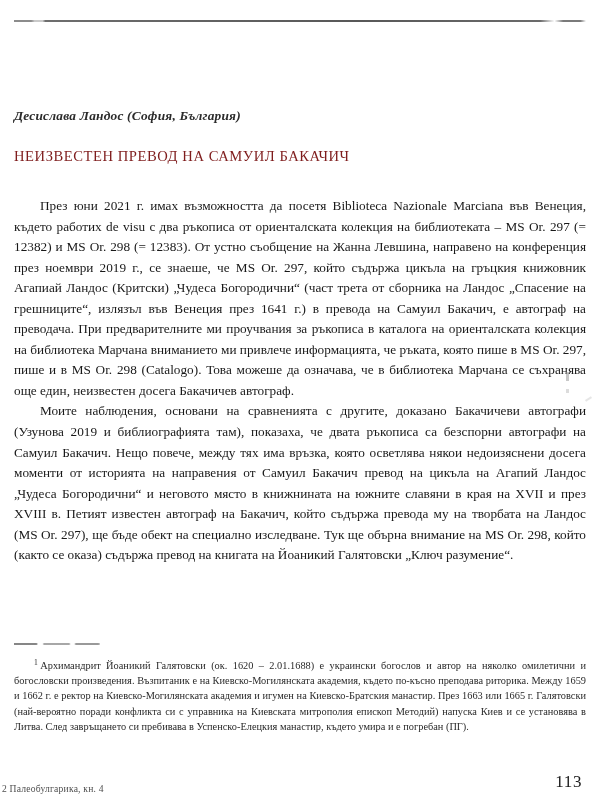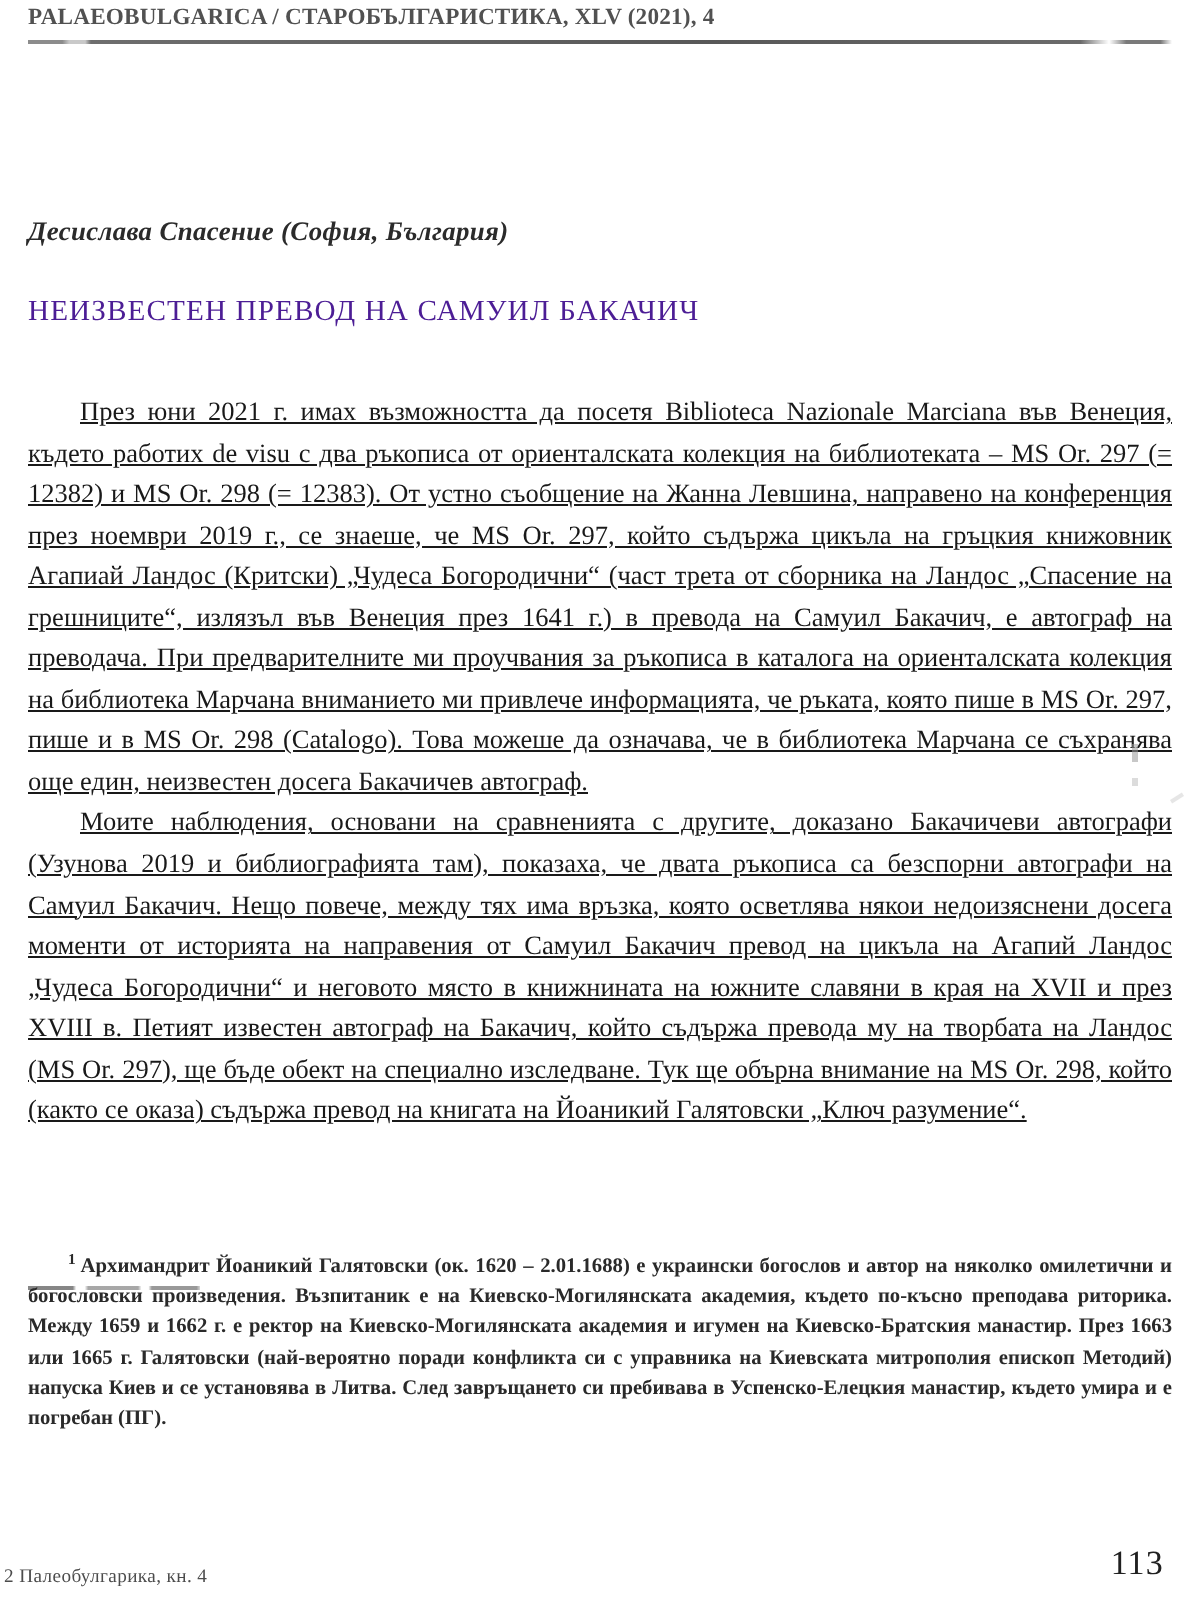--- a/index.html
+++ b/index.html
@@ -61,36 +61,35 @@
     letter-spacing: 0.2px;
     color: #2b2b2b;
   }
   .article-title {
     position: absolute;
     left: 14px;
     top: 138px;
     font-size: 14.6px;
     font-weight: normal;
     letter-spacing: 0.55px;
-    color: #4c1d95;
+    color: #7f1d1d;
   }
 
   
   .body-text {
     position: absolute;
     left: 14px;
     top: 196px;
     width: 572px;
     font-size: 13.25px;
     line-height: 20.55px;
     text-align: justify;
     text-justify: inter-word;
     color: #191919;
     hyphens: manual;
-    text-decoration: underline;
   }
   .body-text p {
     margin: 0;
     text-indent: 26px;
   }
 
   
   .fn-rule {
     position: absolute;
     left: 14px;
@@ -101,27 +100,26 @@
         #5e5e5e 0%, #5e5e5e 26%,
         #ffffff 28%, #ffffff 33%,
         #8a8a8a 35%, #8a8a8a 64%,
         #ffffff 66%, #ffffff 70%,
         #777777 72%, #777777 98%, #c9c9c9 100%);
     opacity: 0.75;
   }
   .footnote {
     position: absolute;
     left: 14px;
-    top: 626px;
+    top: 658px;
     width: 572px;
     font-size: 10.35px;
     line-height: 15.2px;
     text-align: justify;
     color: #2a2a2a;
-    font-weight: bold;
   }
   .footnote p {
     margin: 0;
     text-indent: 20px;
   }
   .fn-marker {
     font-size: 7.6px;
     vertical-align: super;
     line-height: 0;
     padding-right: 2.5px;
@@ -155,24 +153,23 @@
   .speck.a { left: 566px; top: 372px; width: 3px; height: 9px; }
   .speck.b { left: 566px; top: 389px; width: 3px; height: 4px; opacity: .35; }
   .speck.c { left: 585px; top: 398px; width: 7px; height: 2px;
              transform: rotate(-32deg); opacity: .25; }
 </style>
 </head>
 <body>
 
 <div class="page">
 
-  <div class="runhead">PALAEOBULGARICA / СТАРОБЪЛГАРИСТИКА, XLV (2021), 4</div>
   <div class="runhead-rule"></div>
 
-  <div class="author">Десислава Спасение (София, България)</div>
+  <div class="author">Десислава Ландос (София, България)</div>
 
   <h1 class="article-title">НЕИЗВЕСТЕН ПРЕВОД НА САМУИЛ БАКАЧИЧ</h1>
 
   <div class="body-text">
     <p>През юни 2021 г. имах възможността да посетя Biblioteca Nazionale Marciana във Венеция, където работих de visu с два ръкописа от ориенталската колекция на библиотеката – MS Or. 297 (= 12382) и MS Or. 298 (= 12383). От устно съобщение на Жанна Левшина, направено на конференция през ноември 2019 г., се знаеше, че MS Or. 297, който съдържа цикъла на гръцкия книжовник Агапиай Ландос (Критски) „Чудеса Богородични“ (част трета от сборника на Ландос „Спасение на грешниците“, излязъл във Венеция през 1641 г.) в превода на Самуил Бакачич, е автограф на преводача. При предварителните ми проучвания за ръкописа в каталога на ориенталската колекция на библиотека Марчана вниманието ми привлече информацията, че ръката, която пише в MS Or. 297, пише и в MS Or. 298 (Catalogo). Това можеше да означава, че в библиотека Марчана се съхранява още един, неизвестен досега Бакачичев автограф.</p>
     <p>Моите наблюдения, основани на сравненията с другите, доказано Бакачичеви автографи (Узунова 2019 и библиографията там), показаха, че двата ръкописа са безспорни автографи на Самуил Бакачич. Нещо повече, между тях има връзка, която осветлява някои недоизяснени досега моменти от историята на направения от Самуил Бакачич превод на цикъла на Агапий Ландос „Чудеса Богородични“ и неговото място в книжнината на южните славяни в края на XVII и през XVIII в. Петият известен автограф на Бакачич, който съдържа превода му на творбата на Ландос (MS Or. 297), ще бъде обект на специално изследване. Тук ще обърна внимание на MS Or. 298, който (както се оказа) съдържа превод на книгата на Йоаникий Галятовски „Ключ разумение“.</p>
   </div>
 
   <div class="speck a"></div>
   <div class="speck b"></div>

